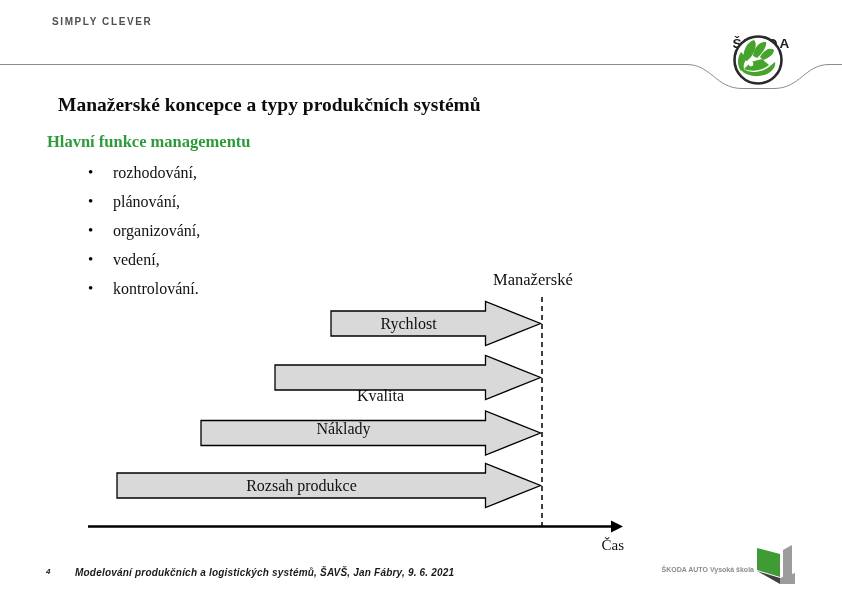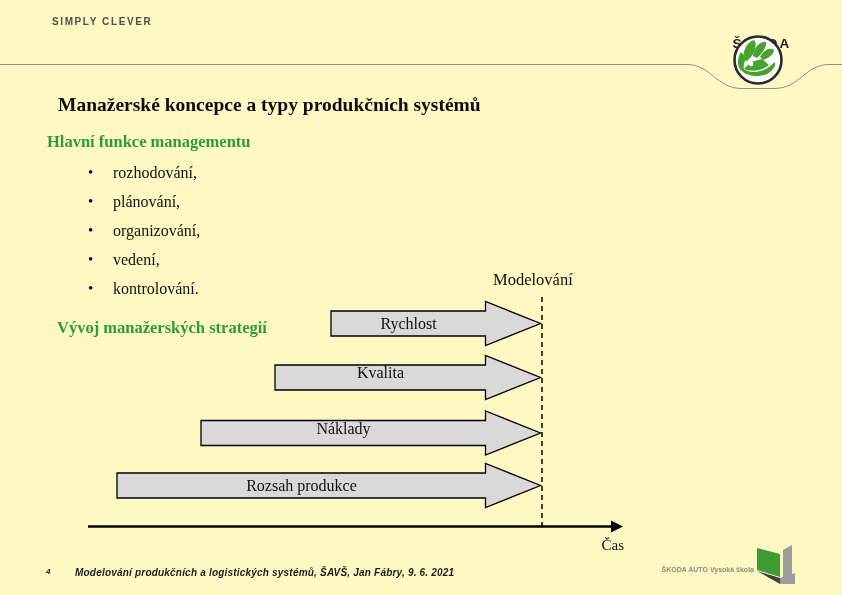--- a/index.html
+++ b/index.html
@@ -1,17 +1,17 @@
 <!DOCTYPE html>
 <html><head>
 <meta charset="utf-8">
 <style>
   html,body{margin:0;padding:0;background:#e8e8e8;}
   .slide{
-    position:relative;width:842px;height:595px;background:#fef9c3;
+    position:relative;width:842px;height:595px;background:#ffffff;
     overflow:hidden;font-family:"Liberation Serif","DejaVu Serif",serif;
   }
   .abs{position:absolute;}
   
   .tagline{
     left:52px;top:16px;font-family:"Liberation Sans","DejaVu Sans",sans-serif;
     font-size:10px;font-weight:bold;color:#4f4f4f;letter-spacing:1.6px;
   }
   .brand-wordmark{
     left:722px;top:11px;width:80px;text-align:center;
@@ -39,21 +39,21 @@
     left:57px;top:314px;width:212px;line-height:27.5px;
     font-size:16.5px;font-weight:bold;color:#2d9b3a;
   }
   .present-label{left:493px;top:270px;font-size:16.5px;color:#101010;}
   .time-label{left:566px;top:537px;width:58px;text-align:right;font-size:15px;color:#101010;}
   .arrow-label{
     display:flex;align-items:center;justify-content:center;
     font-size:16px;color:#101010;
   }
   .lbl-0{left:331px;top:311px;width:155px;height:25px;}
-  .lbl-1{left:275px;top:355px;width:211px;height:35px;}
+  .lbl-1{left:275px;top:378px;width:211px;height:35px;}
   .lbl-2{left:201px;top:420px;width:285px;height:18px;font-family:Liberation Serif, serif;}
   .lbl-3{left:117px;top:473px;width:369px;height:25px;}
   
   .page-number{
     left:46px;top:567px;font-family:"Liberation Sans","DejaVu Sans",sans-serif;
     font-size:8px;font-weight:bold;font-style:italic;color:#1a1a1a;
   }
   .footer-text{
     left:75px;top:567px;font-family:"Liberation Sans","DejaVu Sans",sans-serif;
     font-size:10px;font-weight:bold;font-style:italic;color:#1a1a1a;letter-spacing:.2px;
@@ -93,22 +93,21 @@
   <div class="abs section-heading">Hlavní funkce managementu</div>
 
   <ul class="abs bullet-list">
     <li>rozhodování,</li>
     <li>plánování,</li>
     <li>organizování,</li>
     <li>vedení,</li>
     <li>kontrolování.</li>
   </ul>
 
-  <div class="abs left-heading">Vývoj manažerských strategií</div>
-  <div class="abs present-label">Modelování</div>
+  <div class="abs present-label">Manažerské</div>
 
   <svg class="abs" style="left:0;top:0;" width="842" height="595" viewBox="0 0 842 595">
     <polygon points="331,311 485.5,311 485.5,301.5 540.5,323.5 485.5,345.5 485.5,336 331,336" fill="#d9d9d9" stroke="#000000" stroke-width="1.3"></polygon>
     <polygon points="275,365 485.5,365 485.5,355.5 540.5,377.5 485.5,399.5 485.5,390 275,390" fill="#d9d9d9" stroke="#000000" stroke-width="1.3"></polygon>
     <polygon points="201,420.5 485.5,420.5 485.5,411 540.5,433 485.5,455 485.5,445.5 201,445.5" fill="#d9d9d9" stroke="#000000" stroke-width="1.3"></polygon>
     <polygon points="117,473 485.5,473 485.5,463.5 540.5,485.5 485.5,507.5 485.5,498 117,498" fill="#d9d9d9" stroke="#000000" stroke-width="1.3"></polygon>
     <line x1="542" y1="297" x2="542" y2="526" stroke="#000000" stroke-width="1.5" stroke-dasharray="5,4"></line>
     <line x1="88" y1="526.5" x2="612" y2="526.5" stroke="#000000" stroke-width="2.4"></line>
     <polygon points="611,520.5 623,526.5 611,532.5" fill="#000000"></polygon>
   </svg>

